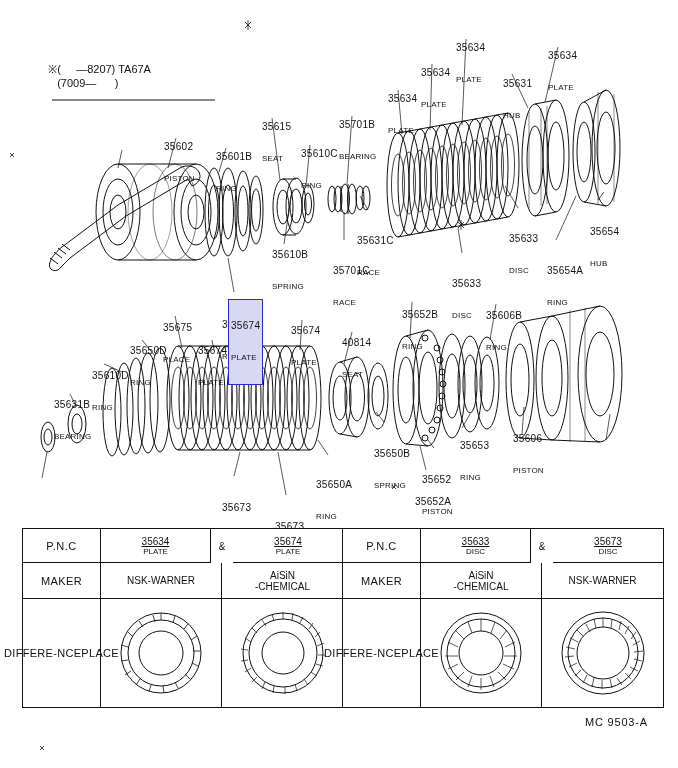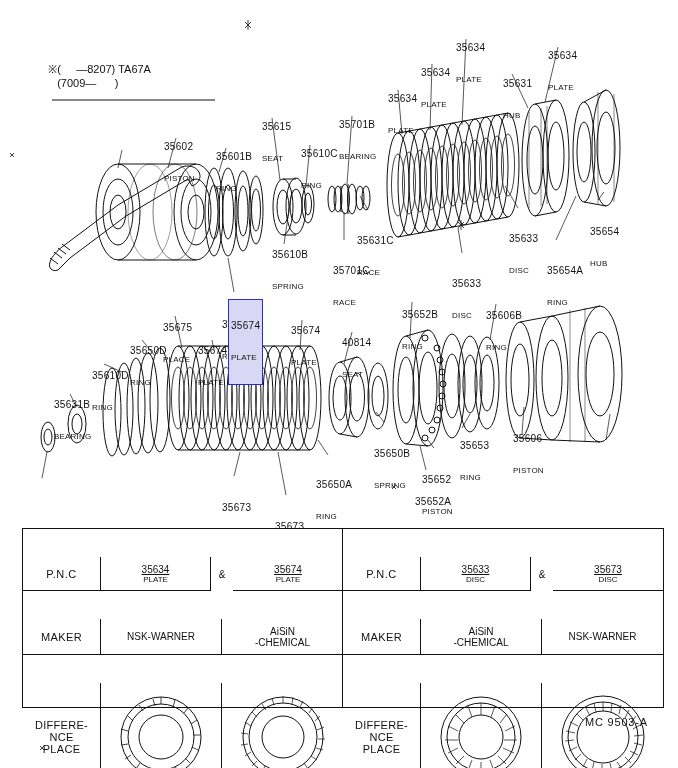--- a/index.html
+++ b/index.html
@@ -70,32 +70,31 @@
   .tbl .cell {
     box-sizing: border-box;
     border-right: 1px solid #111;
     border-bottom: 1px solid #111;
     display: flex;
     align-items: center;
     justify-content: center;
     text-align: center;
     font-size: 10px;
     padding: 2px;
-    margin-top: 28px;
   }
   .tbl .cell:last-child { border-right: none; }
   .tbl .row:last-child .cell { border-bottom: none; }
   .tbl .hdr-pnc { width: 78px; height: 34px; font-size: 11px; letter-spacing: 0.5px; }
   .tbl .hdr-part { width: 110px; height: 34px; flex-direction: column; }
   .tbl .hdr-amp { width: 22px; height: 34px; border-right: none; border-bottom: none; background: transparent; }
   .tbl .pn { font-size: 10px; text-decoration: underline; }
   .tbl .ps { font-size: 8px; }
   .tbl .maker-lbl { width: 78px; height: 36px; font-size: 11px; letter-spacing: 0.4px; }
   .tbl .maker-v { width: 121px; height: 36px; flex-direction: column; font-size: 10px; }
-  .tbl .diff-lbl { width: 78px; height: 108px; font-size: 11px; flex-direction: column; letter-spacing: 0.3px; }
+  .tbl .diff-lbl { width: 78px; height: 108px; font-size: 11px; flex-direction: row; letter-spacing: 0.3px; }
   .tbl .diff-v { width: 121px; height: 108px; }
   .mc {
     position: absolute;
     font-size: 11px;
     letter-spacing: 0.8px;
   }
 </style>
 </head>
 <body>
 

